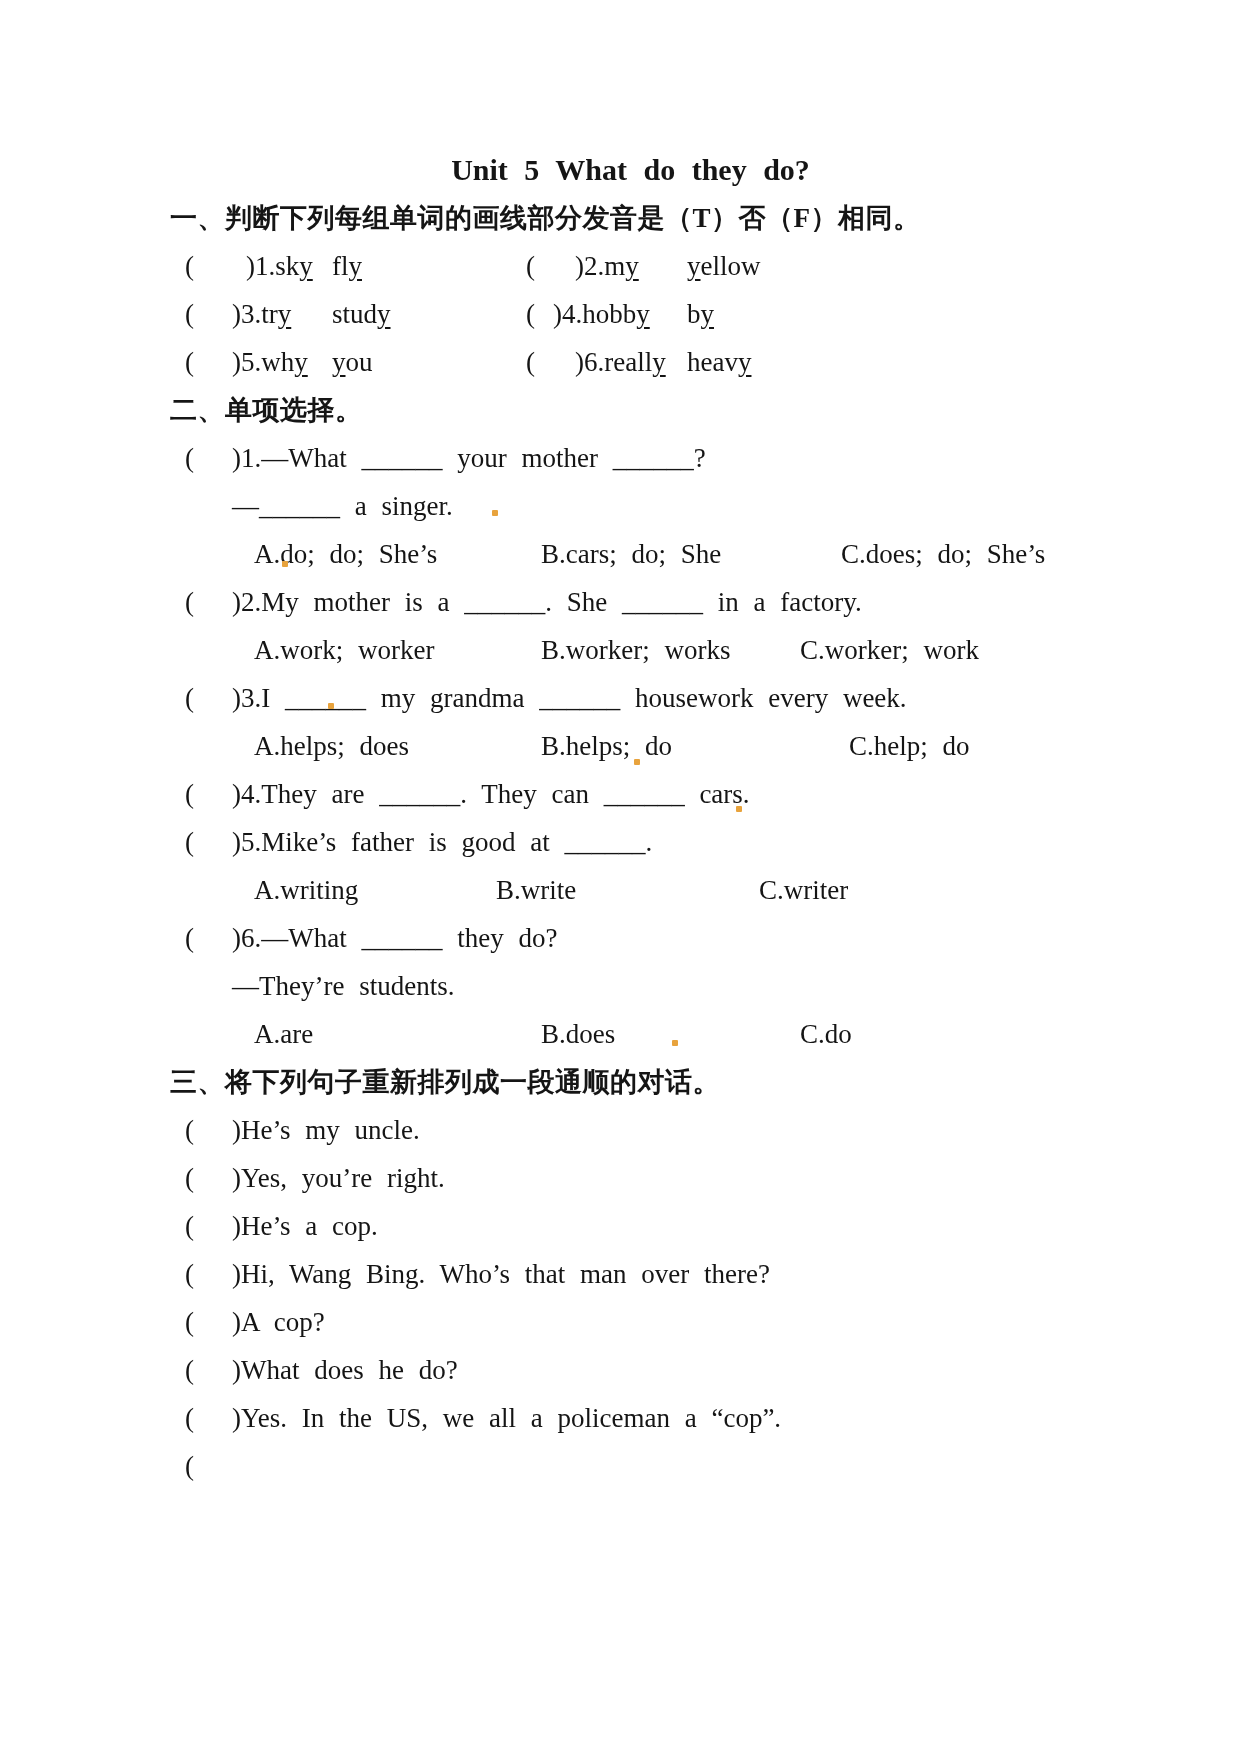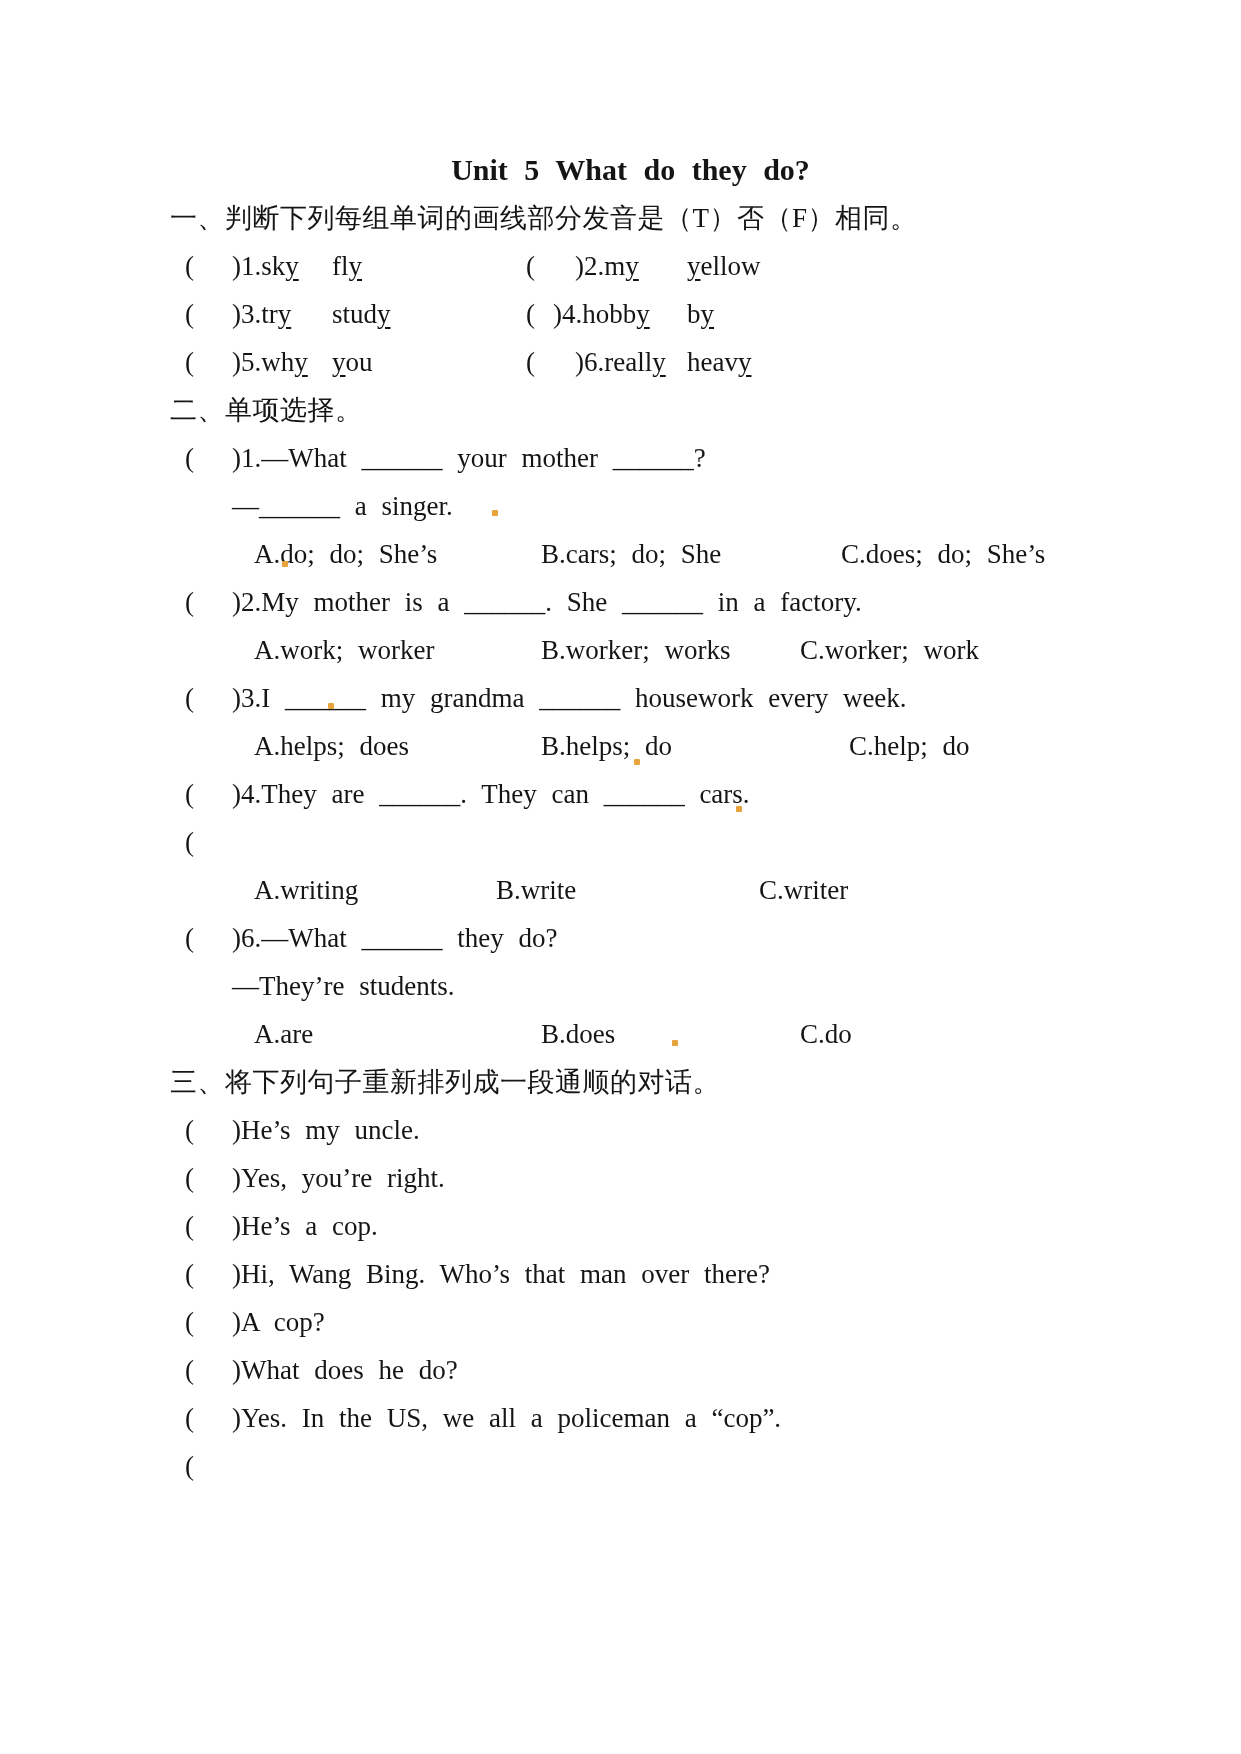--- a/index.html
+++ b/index.html
@@ -15,38 +15,38 @@
     overflow:hidden;
   }
   .line{
     position:relative;
     height:48px;line-height:48px;
     margin-left:170px;width:901px;
     white-space:nowrap;
   }
   .line.center{margin-left:0;width:100%;text-align:center;}
   .title{font-weight:700;font-size:30px;word-spacing:9px;padding-left:10px;}
-  .heading{font-weight:400;font-size:27px;letter-spacing:0.5px;}
+  .heading{font-weight:700;font-size:27px;letter-spacing:0.5px;}
   .pos{position:absolute;top:0;}
   .en{word-spacing:8px;}
   .u{text-decoration:underline;text-underline-offset:4px;}
   .dot{position:absolute;width:6px;height:6px;background:#E8A33D;border-radius:1px;}
 </style>
 </head>
 <body>
 
 <div class="page">
 
   <div class="line center title">Unit 5 What do they do?</div>
 
   <div class="line heading">一、判断下列每组单词的画线部分发音是（T）否（F）相同。</div>
 
   <div class="line">
     <span class="pos" style="left:15px">(</span>
-    <span class="pos en" style="left:62px"><span>)1.</span><span>sk</span><span class="u">y</span><span></span></span>
+    <span class="pos en" style="left:76px"><span>)1.</span><span>sk</span><span class="u">y</span><span></span></span>
     <span class="pos en" style="left:162px"><span>fl</span><span class="u">y</span><span></span></span>
     <span class="pos" style="left:356px">(</span>
     <span class="pos en" style="left:405px"><span>)2.</span><span>m</span><span class="u">y</span><span></span></span>
     <span class="pos en" style="left:517px"><span></span><span class="u">y</span><span>ellow</span></span>
   </div>
 
   <div class="line">
     <span class="pos" style="left:15px">(</span>
     <span class="pos en" style="left:62px"><span>)3.</span><span>tr</span><span class="u">y</span><span></span></span>
     <span class="pos en" style="left:162px"><span>stud</span><span class="u">y</span><span></span></span>
@@ -104,20 +104,21 @@
   </div>
 
   <div class="line">
     <span class="pos" style="left:15px">(</span>
     <span class="pos en" style="left:62px">)4.They are ______. They can ______ cars.</span>
     <span class="dot" style="left:566px;top:36px"></span>
   </div>
 
   <div class="line">
     <span class="pos" style="left:15px">(</span>
+    <span class="pos en" style="left:62px">)5.Mike’s father is good at ______.</span>
   </div>
   <div class="line">
     <span class="pos en" style="left:84px">A.writing</span>
     <span class="pos en" style="left:326px">B.write</span>
     <span class="pos en" style="left:589px">C.writer</span>
   </div>
 
   <div class="line">
     <span class="pos" style="left:15px">(</span>
     <span class="pos en" style="left:62px">)6.—What ______ they do?</span>

